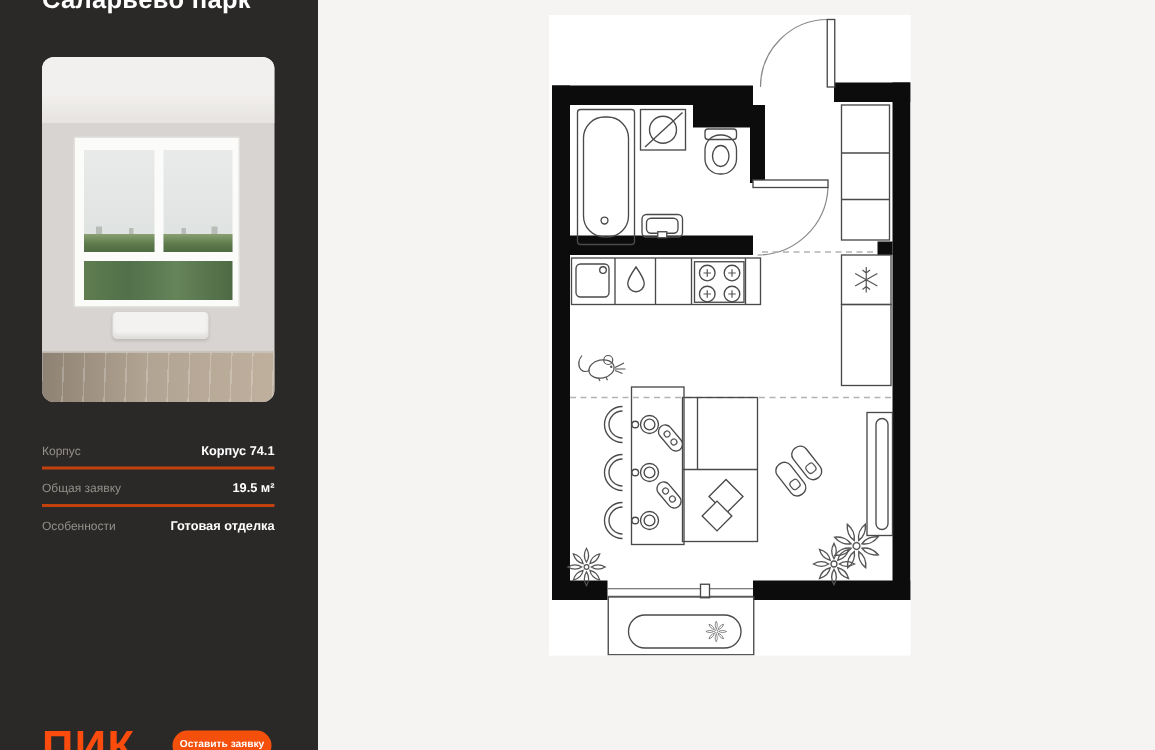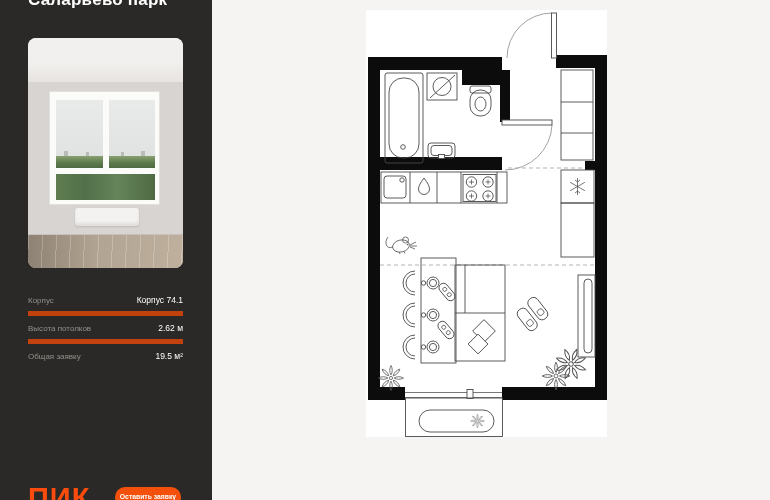--- a/index.html
+++ b/index.html
@@ -54,25 +54,25 @@
     position:absolute; left:0; right:0; bottom:0; height:34px;
     border-top:1px solid #c7c1ba;
     background:
       repeating-linear-gradient(92deg, rgba(255,255,255,.22) 0 1px, transparent 1px 14px),
       linear-gradient(90deg,#8e8274,#b2a492 45%,#bfb09e);
   }
   
   .specs { position:absolute; left:28px; top:288px; width:155px; }
   .spec-row {
     display:flex; justify-content:space-between; align-items:baseline;
-    padding:7px 0 6px; border-bottom:5px solid #c2410c;
+    padding:7px 0 6px; border-bottom:2px solid #c2410c;
   }
   .spec-row:last-child { border-bottom:none; }
   .spec-lbl { color:#93908a; font-size:8px; }
-  .spec-val { color:#ffffff; font-size:8.5px; font-weight:normal; text-align:right; }
+  .spec-val { color:#ffffff; font-size:8.5px; font-weight:bold; text-align:right; }
   
   .brand {
     position:absolute; left:28px; top:484px;
     color:#fb4c0d; font-size:29px; font-weight:800; letter-spacing:1px; line-height:1;
   }
   .cta {
     position:absolute; left:115px; top:487px; width:66px; height:20px;
     background:#f4500c; color:#ffffff; border:none; border-radius:10px;
     font-family:"Liberation Sans", sans-serif;
     font-size:6.8px; font-weight:bold; line-height:20px; text-align:center;
@@ -118,26 +118,26 @@
       <div class="ph-radiator"></div>
       <div class="ph-floor"></div>
     </div>
 
     <div class="specs">
       <div class="spec-row">
         <span class="spec-lbl">Корпус</span>
         <span class="spec-val">Корпус 74.1</span>
       </div>
       <div class="spec-row">
-        <span class="spec-lbl">Высота потолков</span>
-        <span class="spec-val">2.62 м</span>
+        <span class="spec-lbl">Общая заявку</span>
+        <span class="spec-val">19.5 м²</span>
       </div>
       <div class="spec-row">
-        <span class="spec-lbl">Общая заявку</span>
-        <span class="spec-val">19.5 м²</span>
+        <span class="spec-lbl">Особенности</span>
+        <span class="spec-val">Готовая отделка</span>
       </div>
     </div>
 
     <div class="brand">ПИК</div>
     <button class="cta">Оставить заявку</button>
   </aside>
 
   <svg class="plan" viewBox="366 10 241 427" xmlns="http://www.w3.org/2000/svg">
     <defs>
       <path id="petal" d="M0,-3.2 C1.7,-5.8 1.7,-9.5 0,-12.5 C-1.7,-9.5 -1.7,-5.8 0,-3.2 Z"></path>

